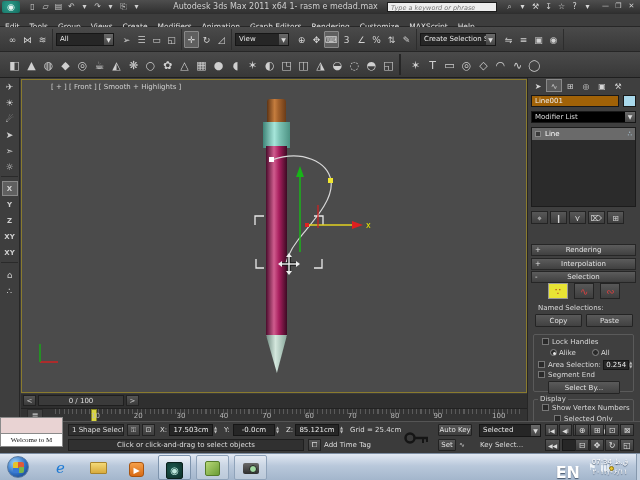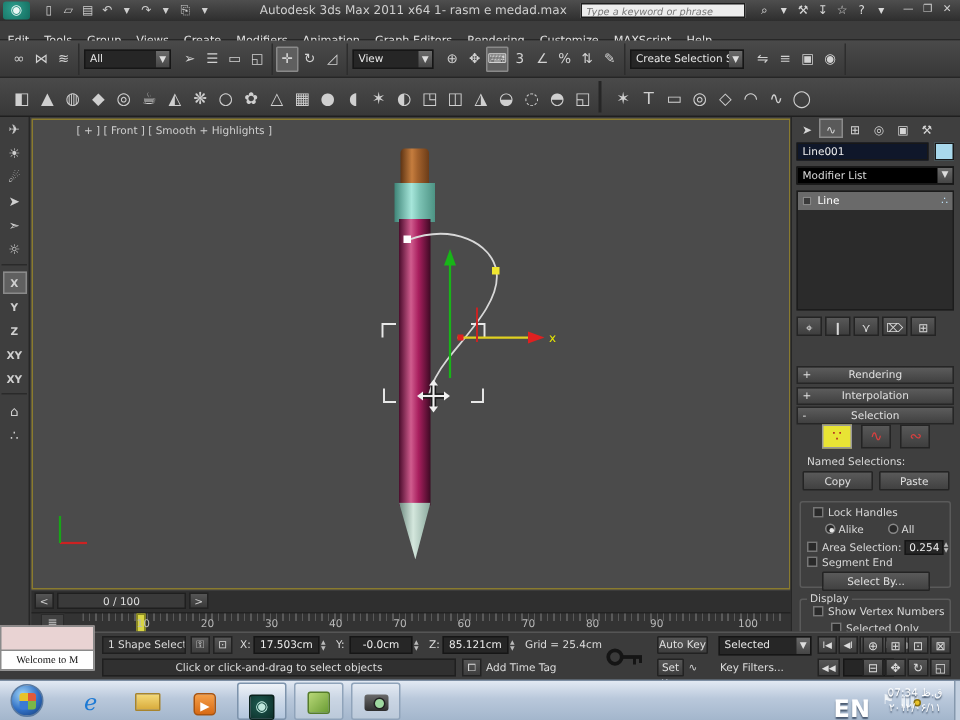--- a/index.html
+++ b/index.html
@@ -81,21 +81,21 @@
     background:linear-gradient(90deg,#6e8a80,#d4e7dd 45%,#88a79b); }
   .vp-svg { position:absolute; left:0; top:0; }
 
   
   .cmd-panel { position:absolute; left:527px; top:78px; width:113px; height:343px;
     background:#3f3f3f; border-left:1px solid #262626; overflow:hidden; font-size:7px; color:#dcdcdc; }
   #cp-tabs { position:absolute; left:2px; top:1px; }
   #cp-tabs span { display:inline-block; width:16px; height:13px; line-height:13px;
     text-align:center; font-size:8px; color:#d5d5d5; border:1px solid transparent; }
   #cp-tabs span.active { background:#5a5a5a; border:1px solid #8a8a8a; }
-  .cp-name { position:absolute; left:3px; top:17px; width:88px; height:12px; background:#0f172a;
+  .cp-name { position:absolute; left:3px; top:17px; width:88px; height:12px; background:#a16207;
     border:1px solid #181818; color:#eee; line-height:10px; padding-left:3px; }
   .cp-swatch { position:absolute; left:95px; top:17px; width:13px; height:12px;
     background:#a9d9ec; border:1px solid #181818; }
   .cp-modlist { position:absolute; left:3px; top:33px; width:105px; height:12px; background:#000000;
     border:1px solid #181818; line-height:10px; padding-left:3px; }
   .cp-modlist .arrow { position:absolute; right:0; top:0; width:10px; height:100%;
     background:linear-gradient(#6a6a6a,#454545); text-align:center; font-size:6px; line-height:10px; }
   .cp-stack { position:absolute; left:3px; top:49px; width:105px; height:80px;
     background:#2b2b2b; border:1px solid #1c1c1c; }
   .stack-row { position:relative; height:12px; background:#6a6a6a; color:#fff;
@@ -496,21 +496,21 @@
     </svg>
 
     <span class="sbtn" style="left:438px; top:2px; width:34px;">Auto Key</span>
     <span class="sbtn" style="left:438px; top:17px; width:18px;">Set Key</span>
 
     <span class="dropdown" style="position:absolute; left:476px; top:2px; width:62px;">
       <span>Selected</span>
       <span class="arrow">▼</span>
     </span>
     <span class="slabel" style="left:459px; top:17px; color:#cfcfcf;">∿</span>
-    <span class="slabel" style="left:480px; top:17px;">Key Filters...</span>
+    <span class="slabel" style="left:480px; top:17px;">Key Select...</span>
 
     <span id="playback" style="position:absolute; left:545px; top:2px;"><span>I◀</span><span>◀I</span><span>▶</span><span>I▶</span><span>▶I</span></span>
     <span id="keynav" style="position:absolute; left:545px; top:17px;"><span>◀◀</span></span>
     <span class="coordbox" style="left:562px; top:17px; width:34px;">0</span>
     <span class="spin" style="position:absolute; left:597px; top:19px;">▲<br>▼</span>
 
     <span id="navgrid1" style="position:absolute; left:575px; top:2px;"><span>⊕</span><span>⊞</span><span>⊡</span><span>⊠</span></span>
 
     <span class="sunken" style="left:68px; top:17px; width:236px;padding-left:48px;">Click or click-and-drag to select objects</span>
     <span class="sicon" style="left:308px; top:17px;">⧠</span>

